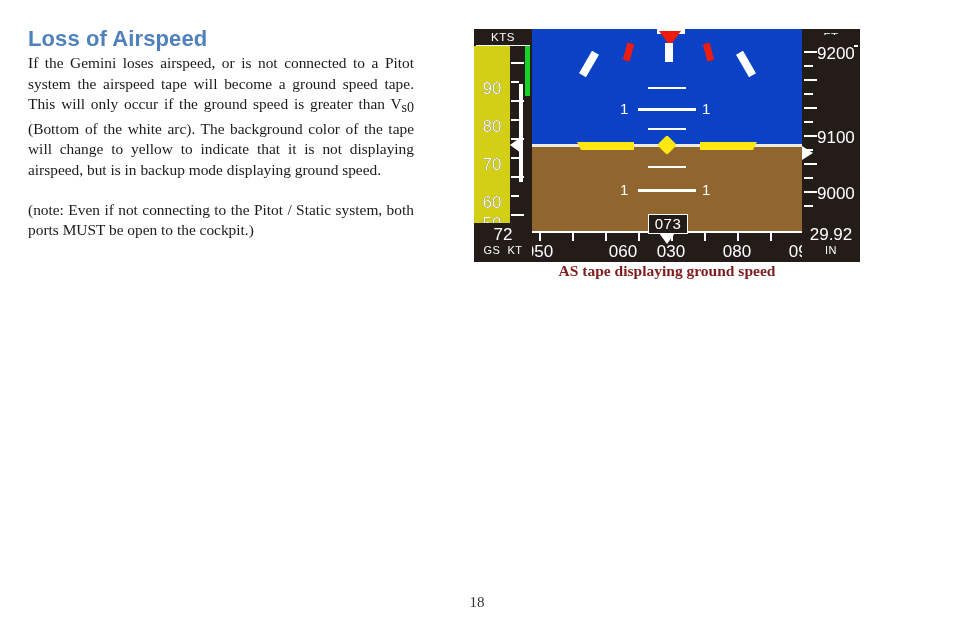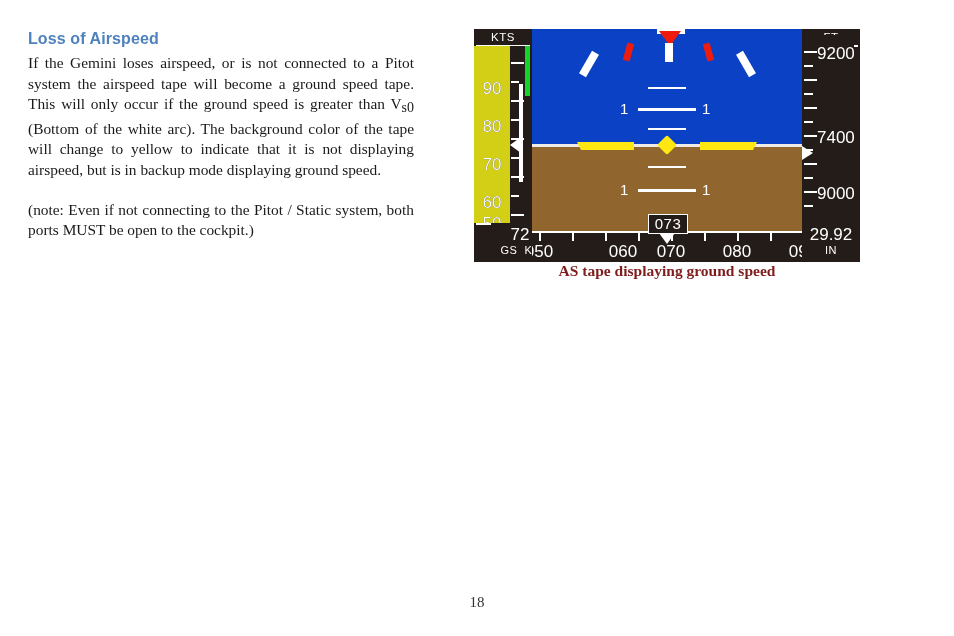--- a/index.html
+++ b/index.html
@@ -7,21 +7,21 @@
     width:954px;height:636px;background:#ffffff;
     font-family:"Liberation Serif", serif;
     position:relative;overflow:hidden;
   }
   
   #text-column{
     position:absolute;left:28px;top:28px;width:386px;
   }
   #page-title{
     font-family:"Liberation Sans", sans-serif;
-    font-size:16px;font-weight:bold;color:#4F81BD;
+    font-size:22px;font-weight:bold;color:#4F81BD;
     letter-spacing:.1px;margin:0 0 3px 0;line-height:22px;
   }
   .para{
     font-size:15.4px;line-height:20.6px;color:#1a1a1a;
     text-align:justify;margin:0;
     font-family:"Liberation Serif", serif;
   }
   .para.body1{ text-align:justify; }
   #spacer-gap{height:19px;}
   .sub{font-size:14px;vertical-align:-3px;}
@@ -70,21 +70,21 @@
   #white-arc{position:absolute;left:45px;top:38px;width:4px;height:98px;background:#ffffff;}
   
   #as-pointer{
     position:absolute;left:36px;top:91px;width:0;height:0;
     border-top:8px solid transparent;border-bottom:8px solid transparent;
     border-left:11px solid #ffffff;transform:scaleX(-1);
   }
 
   
   #as-readout{
-    position:absolute;left:17px;top:194px;width:58px;height:39px;
+    position:absolute;left:0;top:194px;width:58px;height:39px;
     background:#241c18;color:#ffffff;text-align:center;
     font-family:"Liberation Sans", sans-serif;
   }
   #as-readout .big{display:block;font-size:17px;line-height:19px;padding-top:2px;}
   #as-readout .units{display:block;font-size:11px;line-height:13px;letter-spacing:.5px;}
   #as-readout-rule{position:absolute;left:2px;top:194px;width:54px;height:1.5px;background:#ffffff;}
 
   
   #adi{
     position:absolute;left:58px;top:0px;width:270px;height:202px;overflow:hidden;
@@ -274,21 +274,21 @@
       <div class="hdg-tick" style="left:40px;"></div>
       <div class="hdg-tick" style="left:73px;"></div>
       <div class="hdg-tick" style="left:106px;"></div>
       <div class="hdg-tick" style="left:139px;"></div>
       <div class="hdg-tick" style="left:172px;"></div>
       <div class="hdg-tick" style="left:205px;"></div>
       <div class="hdg-tick" style="left:238px;"></div>
 
       <div class="hdg-label" style="left:-19px;">050</div>
       <div class="hdg-label" style="left:65px;">060</div>
-      <div class="hdg-label" style="left:113px;">070</div>
+      <div class="hdg-label" style="left:113px;">030</div>
       <div class="hdg-label" style="left:179px;">080</div>
       <div class="hdg-label" style="left:245px;">090</div>
 
       <div id="hdg-pointer"></div>
     </div>
 
     <div id="hdg-box" style="left:174px;top:185px;">073</div>
 
     <div id="alt-tape">
       <div class="alt-tick major" style="top:16px;"></div>
@@ -298,21 +298,21 @@
       <div class="alt-tick major" style="top:72px;"></div>
       <div class="alt-tick minor" style="top:86px;"></div>
       <div class="alt-tick major" style="top:100px;"></div>
       <div class="alt-tick minor" style="top:114px;"></div>
       <div class="alt-tick major" style="top:128px;"></div>
       <div class="alt-tick minor" style="top:142px;"></div>
       <div class="alt-tick major" style="top:156px;"></div>
       <div class="alt-tick minor" style="top:170px;"></div>
 
       <div class="alt-label" style="top:9px;">9200</div>
-      <div class="alt-label" style="top:93px;">7400</div>
+      <div class="alt-label" style="top:93px;">9100</div>
       <div class="alt-label" style="top:149px;">9000</div>
 
       <div id="alt-pointer"></div>
     </div>
 
     <div id="alt-readout-rule"></div>
     <div id="alt-readout">
       <span class="big">29.92</span>
       <span class="units">IN</span>
     </div>

